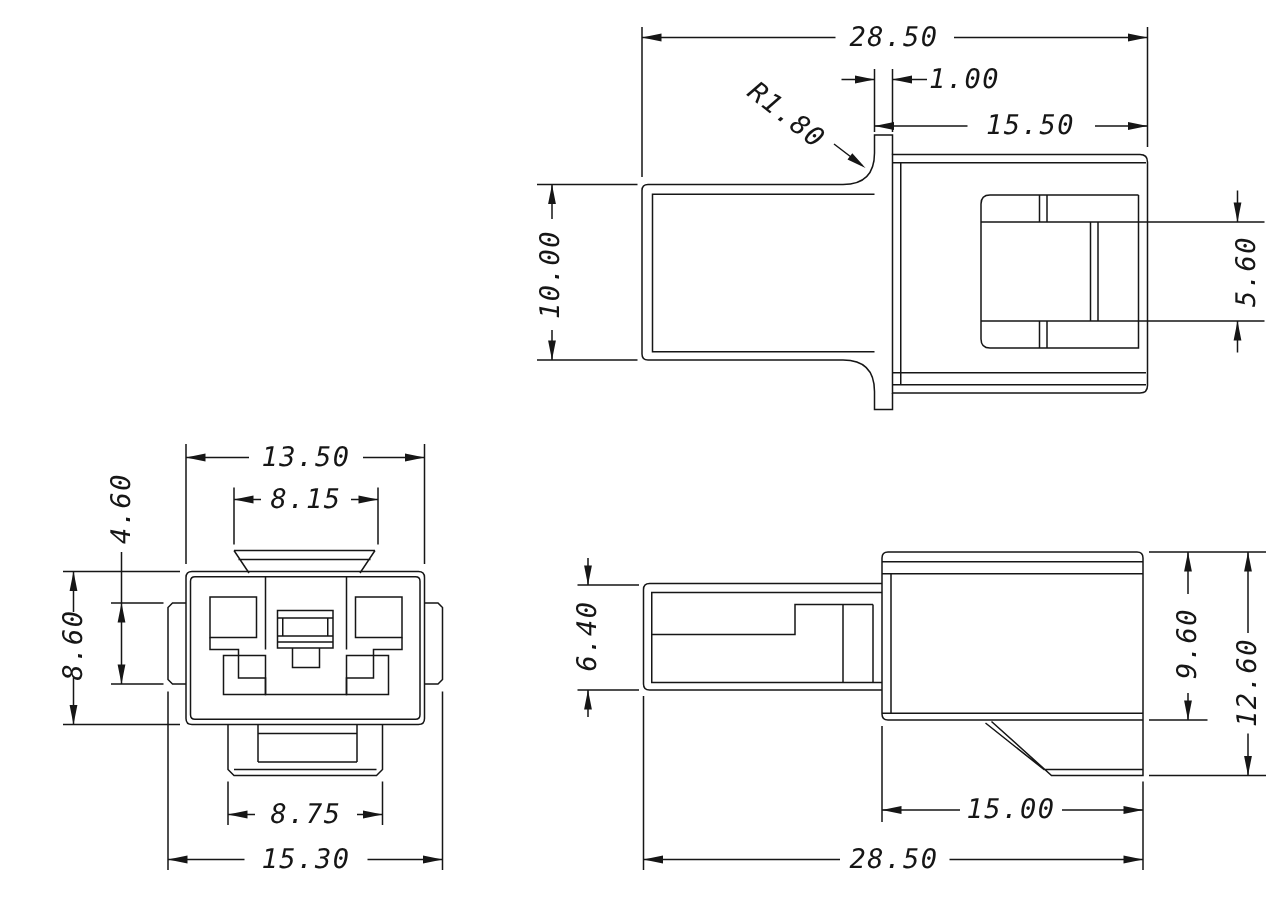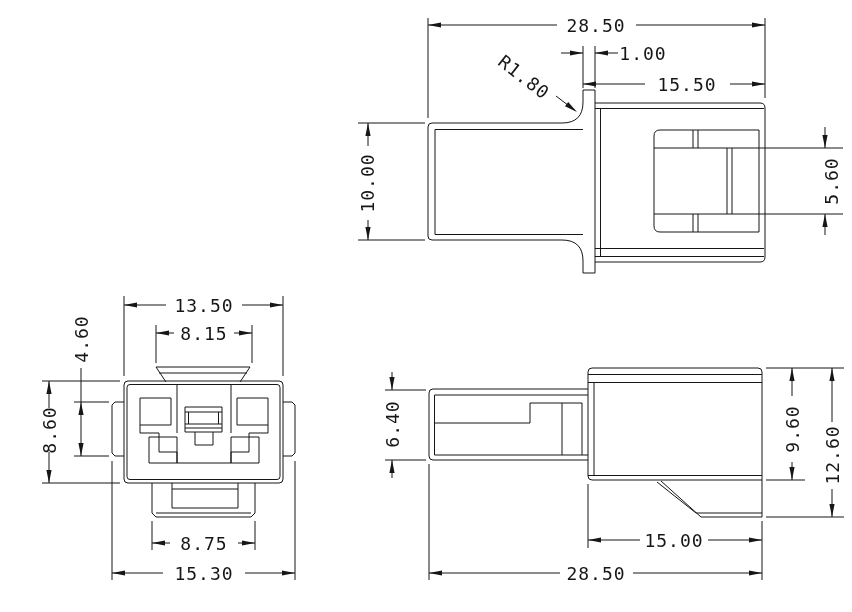--- a/index.html
+++ b/index.html
@@ -1,16 +1,16 @@
 <!DOCTYPE html>
 <html><head>
 <meta charset="utf-8">
 <style>
   html,body{margin:0;padding:0;background:#ffffff;}
-  .canvas{position:relative;width:852px;height:612px;background:#ffffff;overflow:hidden;}
+  .canvas{position:relative;width:852px;height:612px;background:#ffffff;overflow:hidden;font-style:italic;}
   svg{display:block;}
   .dim-text{
     font-family:"DejaVu Sans Mono","Liberation Mono",monospace;
     font-size:18px;
     letter-spacing:1px;
     fill:#161616;
   }
   path{vector-effect:non-scaling-stroke;}
 </style>
 </head>

